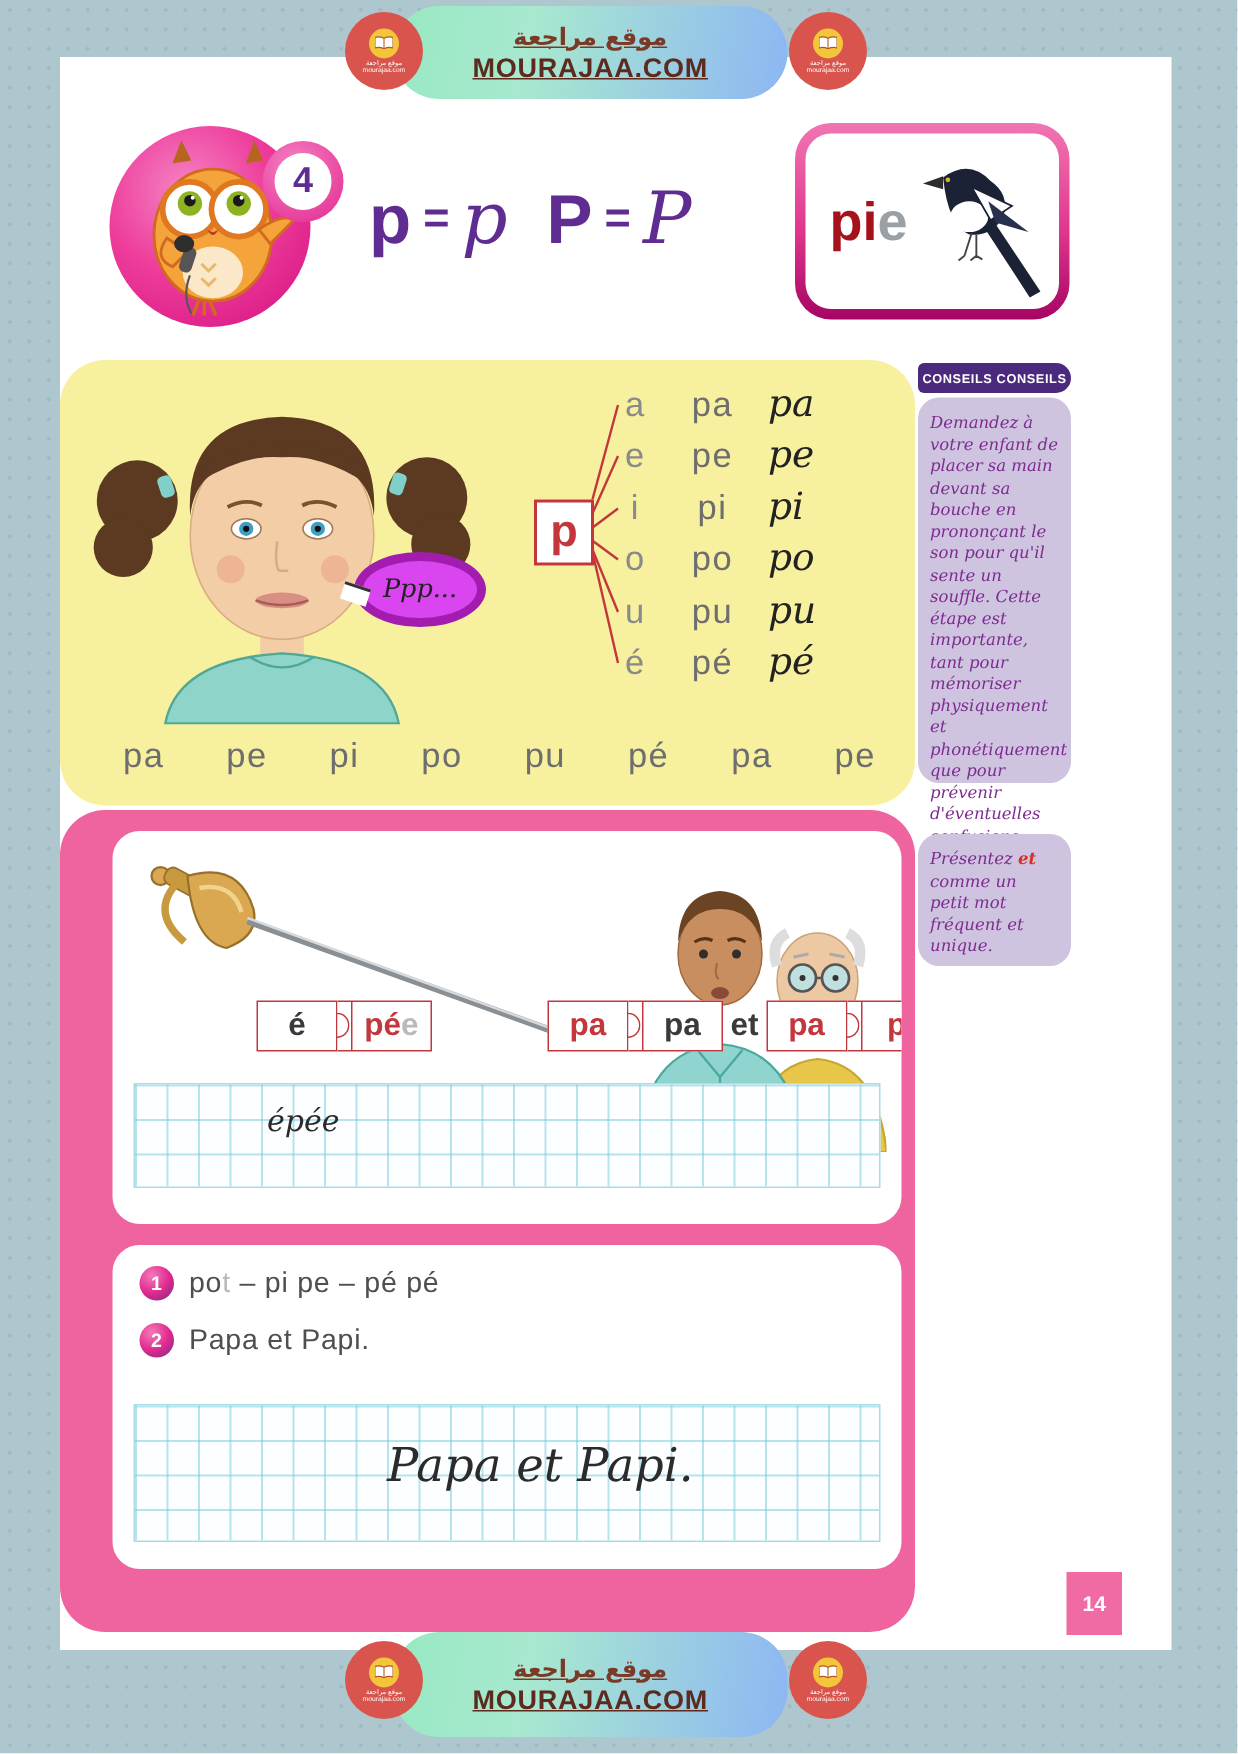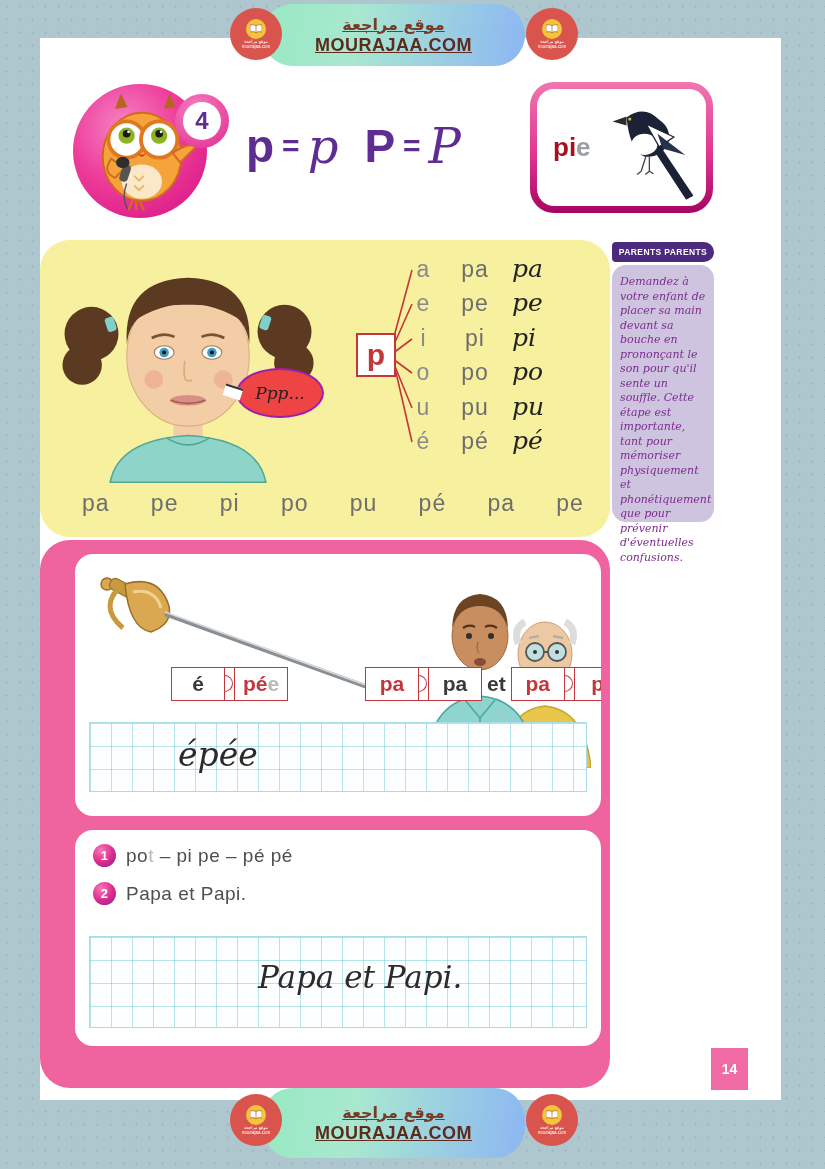--- a/index.html
+++ b/index.html
@@ -36,27 +36,27 @@
   .equations{left:246px;top:96px;width:250px;height:100px;display:flex;align-items:center;gap:26px;color:#5f2d91;}
   .eq{display:flex;align-items:center;gap:8px;}
   .eq .print{font-weight:bold;font-size:46px;}
   .eq .sign{font-weight:bold;font-size:30px;}
   .eq .script{font-family:"DejaVu Serif",serif;font-style:italic;font-size:48px;line-height:.8;}
 
   .pie-card{left:530px;top:82px;width:183px;height:131px;border-radius:24px;padding:7px;
     background:linear-gradient(180deg,#f176b2 0%,#e0368e 55%,#a50563 100%);}
   .pie-inner{width:100%;height:100%;border-radius:17px;background:#ffffff;
     display:flex;align-items:center;justify-content:space-between;padding:4px 6px 4px 16px;box-sizing:border-box;}
-  .pie-word{font-weight:bold;font-size:26px;}
+  .pie-word{font-weight:bold;font-size:36px;}
   .pie-word .head{color:#a5121b;}
   .pie-word .tail{color:#9aa0a6;}
 
   
   .yellow-panel{left:40px;top:240px;width:570px;height:297px;background:#f7f09e;border-radius:30px;}
-  .bubble{left:196px;top:128px;width:88px;height:50px;background:#ef4444;border:2px solid #a21caf;
+  .bubble{left:196px;top:128px;width:88px;height:50px;background:#d946ef;border:6px solid #a21caf;
     border-radius:50%;display:flex;align-items:center;justify-content:center;z-index:3;
     font-family:"DejaVu Serif",serif;font-style:italic;font-size:17px;color:#222;}
   .bubble:before{content:"";position:absolute;left:-14px;top:16px;width:18px;height:10px;
     background:#ffffff;border-top:2px solid #333;transform:rotate(18deg);}
   .p-box{left:316px;top:93px;width:40px;height:44px;background:#ffffff;border:2px solid #c3373c;
     display:flex;align-items:center;justify-content:center;color:#c3373c;font-weight:bold;font-size:30px;z-index:2;}
   .ph-row{left:372px;height:34px;display:flex;align-items:baseline;}
   .ph-row .v{width:22px;text-align:center;font-size:23px;color:#8a8a8a;}
   .ph-row .pr{width:46px;margin-left:18px;text-align:center;font-size:23px;color:#6e6e6e;letter-spacing:1px;}
   .ph-row .cu{margin-left:14px;font-family:"DejaVu Serif",serif;font-style:italic;font-size:25px;color:#222;}
@@ -279,24 +279,27 @@
       <span>pi</span>
       <span>po</span>
       <span>pu</span>
       <span>pé</span>
       <span>pa</span>
       <span>pe</span>
     </div>
   </div>
 
   <div class="abs badge">
-    <span>PARENTS PARENTS</span>
+    <span>CONSEILS CONSEILS</span>
   </div>
   <div class="abs tip tip1">
     <span>Demandez à votre enfant de placer sa main devant sa bouche en prononçant le son pour qu'il sente un souffle. Cette étape est importante, tant pour mémoriser physiquement et phonétiquement que pour prévenir d'éventuelles confusions.</span>
+  </div>
+  <div class="abs tip tip2">
+    <span>Présentez </span><span class="hl">et</span><span> comme un petit mot fréquent et unique.</span>
   </div>
 
   <div class="abs pink-panel">
 
     <div class="abs white-box boxA">
       <svg class="abs" style="left:14px;top:8px;" width="310" height="150" viewBox="0 0 310 150">
         <circle cx="18" cy="22" r="6" fill="#d9a850" stroke="#9a6f2c" stroke-width="1.5"></circle>
         <rect x="20" y="20" width="26" height="12" rx="5" transform="rotate(28 33 26)" fill="#c89a3e" stroke="#9a6f2c" stroke-width="1.2"></rect>
         <path d="M34,22 Q8,44 34,66" stroke="#c89a3e" stroke-width="5" fill="none"></path>
         <path d="M36,22 Q70,12 80,44 Q84,62 62,70 Q40,66 36,22 Z" fill="#d9a850" stroke="#9a6f2c" stroke-width="1.5"></path>
@@ -347,21 +350,21 @@
         </div>
         <span class="lab-et">et</span>
         <div class="puzzle">
           <div class="puz-seg red">pa</div>
           <div class="puz-gap"></div>
           <div class="puz-seg red">pi</div>
         </div>
       </div>
 
       <div class="abs grid gridA">
-        <span class="abs cursive-word" style="left:88px;top:12px;font-size:33px;">épée</span>
+        <span class="abs cursive-word" style="left:88px;top:12px;font-size:20px;">épée</span>
       </div>
     </div>
 
     <div class="abs white-box boxB">
       <div class="abs ex-line" style="top:14px;">
         <div class="numball">1</div>
         <div><span>po</span><span class="gray">t</span><span> – pi pe – pé pé</span></div>
       </div>
       <div class="abs ex-line" style="top:52px;">
         <div class="numball">2</div>

